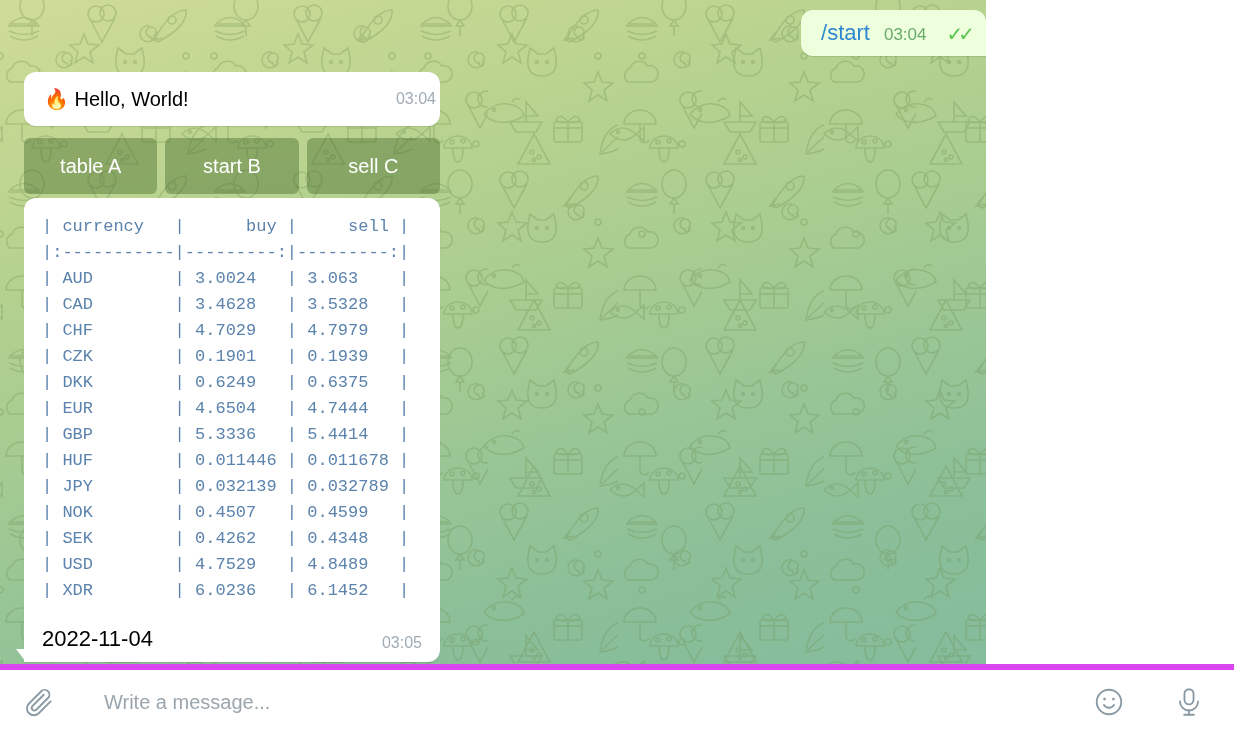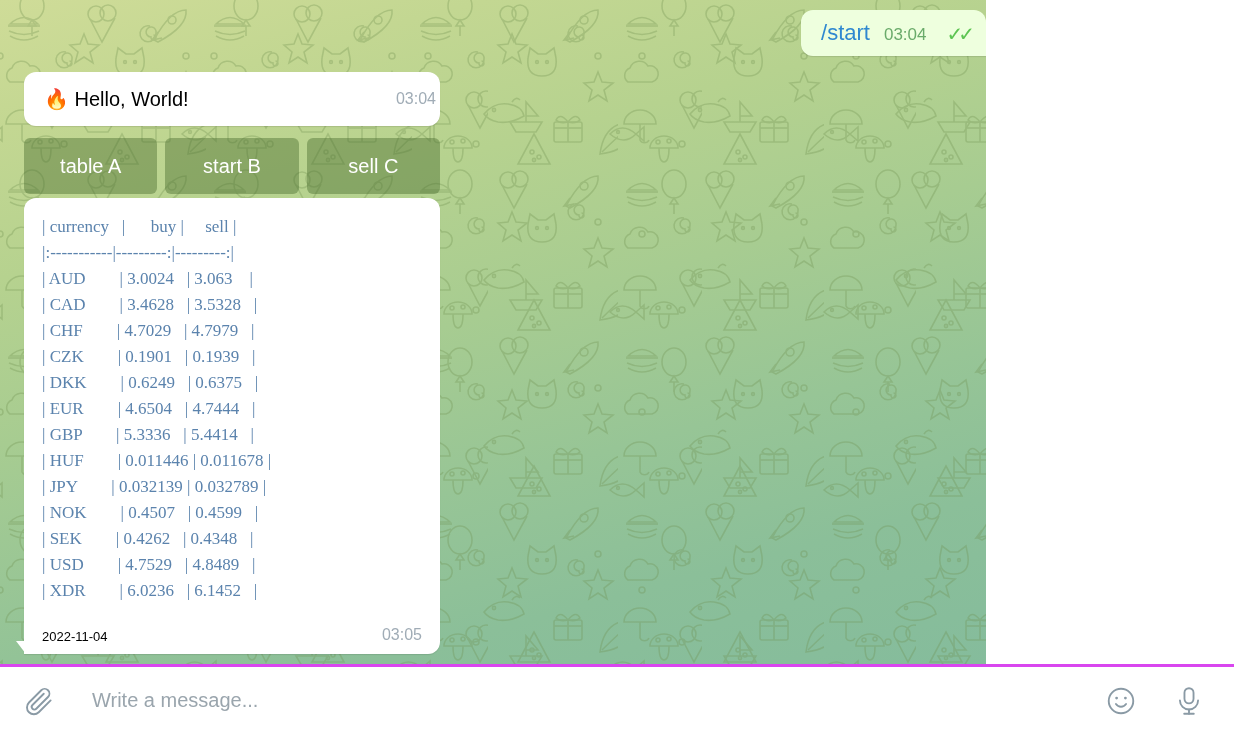--- a/index.html
+++ b/index.html
@@ -162,54 +162,54 @@
     content: "";
     position: absolute;
     left: -8px;
     bottom: 0;
     width: 0; height: 0;
     border-style: solid;
     border-width: 0 10px 13px 0;
     border-color: transparent #ffffff transparent transparent;
   }
   #table-pre {
-    font-family: Liberation Serif, serif;
+    font-family: Liberation Mono, monospace;
     font-size: 17px;
     line-height: 26px;
     color: #5b83ad;
     white-space: pre;
     margin: 0;
   }
   #table-footer {
     display: flex;
     align-items: flex-end;
     justify-content: space-between;
     gap: 20px;
     margin-top: 22px;
     padding-right: 4px;
   }
   .date-text {
     color: #000000;
-    font-size: 13px;
+    font-size: 22px;
     white-space: nowrap;
   }
 
   
   #composer {
     position: absolute;
     left: 0;
     top: 664px;
     width: 1234px;
     height: 70px;
     background: #ffffff;
-    border-top: 3px solid #d946ef;
+    border-top: 6px solid #d946ef;
     display: flex;
     align-items: center;
     padding: 0 22px 0 20px;
-    gap: 0;
+    gap: 12px;
   }
   #attach-icon {
     width: 40px; height: 40px;
     display: flex; align-items: center; justify-content: center;
     color: #8a9aa5;
     cursor: pointer;
     flex: 0 0 auto;
   }
   #message-input {
     flex: 1 1 auto;

